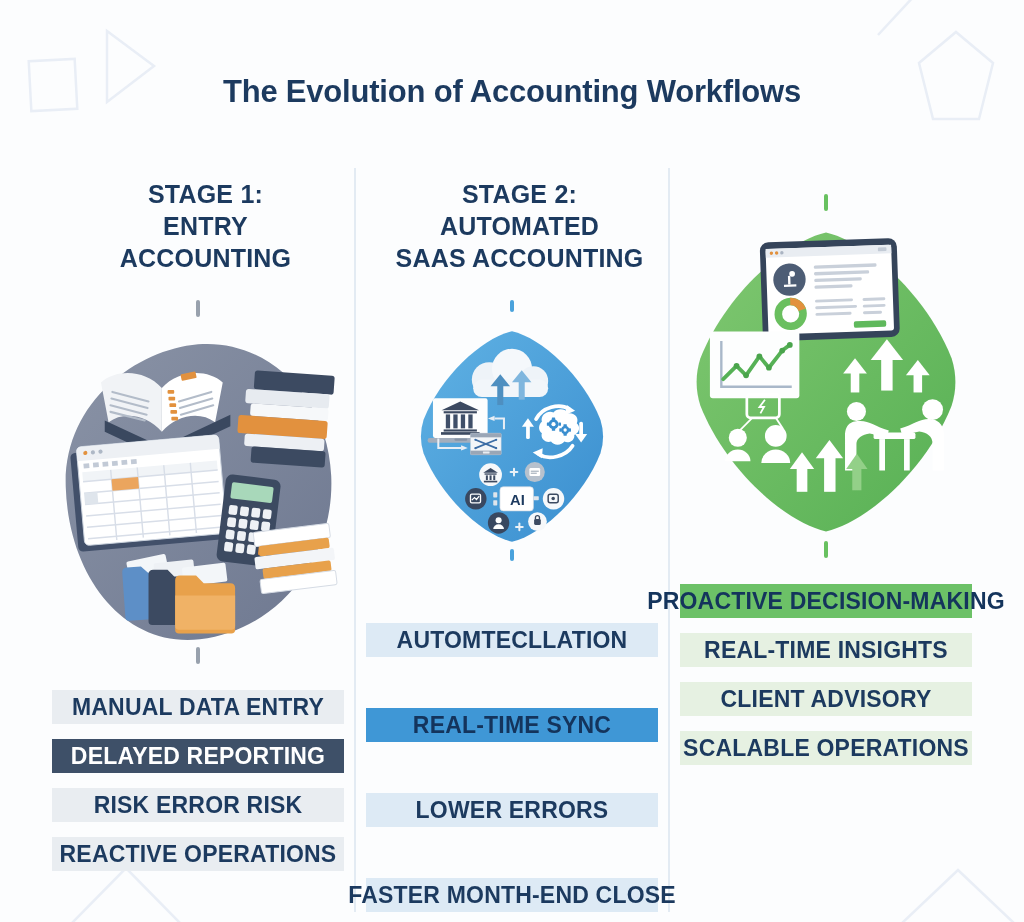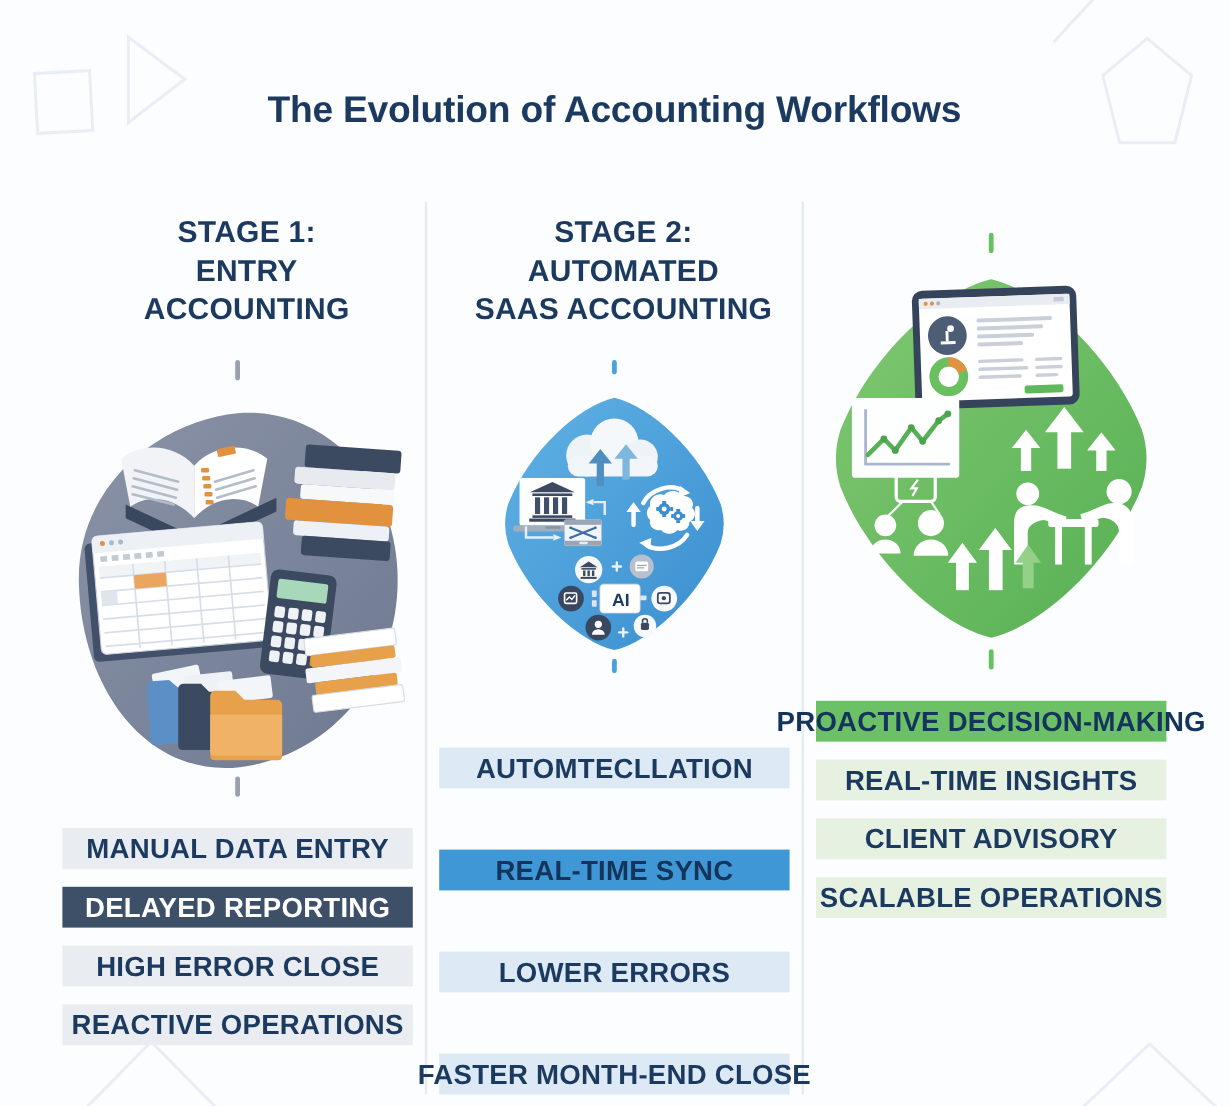--- a/index.html
+++ b/index.html
@@ -190,21 +190,21 @@
           <rect x="0" y="26" width="84" height="13" rx="2" fill="#f3f5f8"></rect>
           <rect x="7" y="39" width="72" height="11" rx="2" fill="#e8a14b"></rect>
           <rect x="3" y="50" width="80" height="15" rx="2" fill="#ffffff" stroke="#d5dbe4"></rect>
         </g>
       </svg>
 
       <div class="tick second t1"></div>
       <div class="bars">
         <div class="bar">MANUAL DATA ENTRY</div>
         <div class="bar hl">DELAYED REPORTING</div>
-        <div class="bar">HIGH ERROR CLOSE</div>
+        <div class="bar">RISK ERROR RISK</div>
         <div class="bar">REACTIVE OPERATIONS</div>
       </div>
     </div>
 
     <div class="col mid s2">
       <div class="stage-header">
         <span>STAGE 2:</span>
         <span>AUTOMATED</span>
         <span>SAAS ACCOUNTING</span>
       </div>

